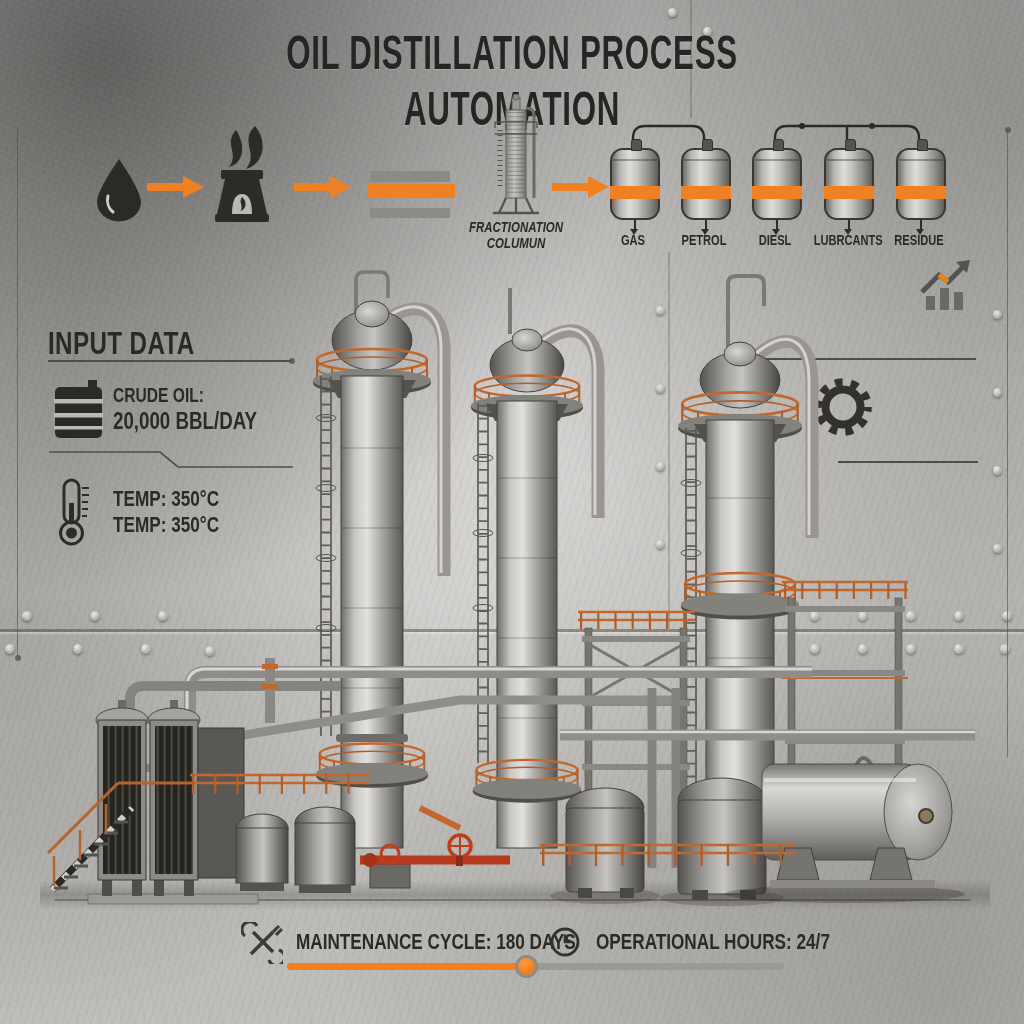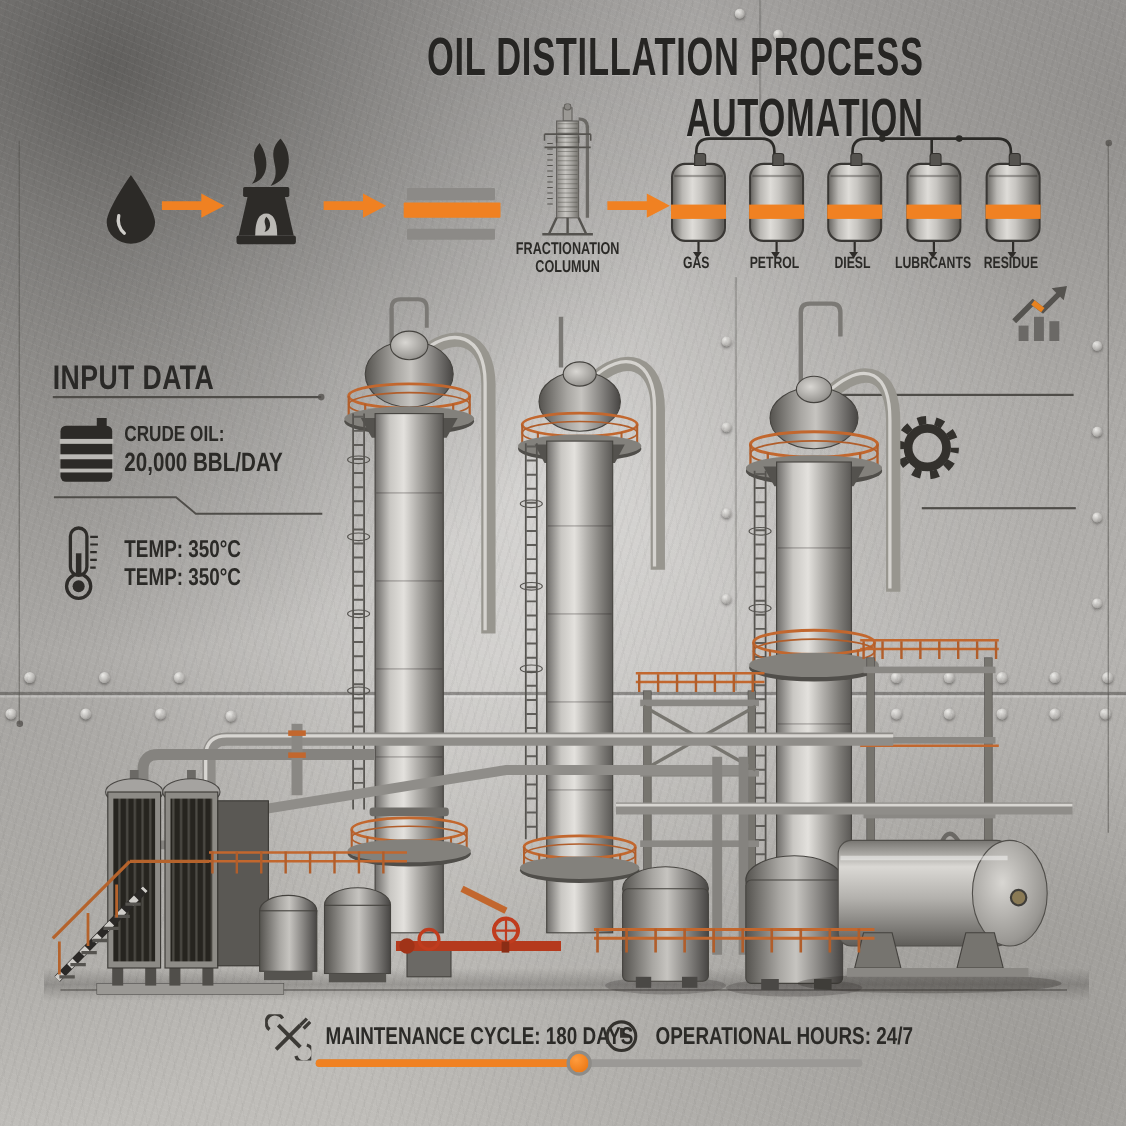--- a/index.html
+++ b/index.html
@@ -25,21 +25,21 @@
   .seam-v{width:1.6px;background:rgba(52,50,47,.22);}
   .rivet{position:absolute;border-radius:50%;
     background:radial-gradient(circle at 35% 28%, #ecebe8, #b9b7b4 55%, #7f7d7a 100%);
     box-shadow:0 1.5px 2.5px rgba(40,38,35,.45);}
   .ruleline{background:#55534f;opacity:.65;}
   .ruledot{width:6px;height:6px;border-radius:50%;background:#55534f;opacity:.8;}
 
   
   .cond{font-weight:bold;white-space:nowrap;transform:scaleX(.78);transform-origin:0 50%;color:#2b2a27;}
   .cond-c{font-weight:bold;white-space:nowrap;transform:scaleX(.74);transform-origin:50% 50%;color:#2b2a27;text-align:center;}
-  #title-wrap{left:0;right:0;top:24px;text-align:right;}
+  #title-wrap{left:0;right:0;top:24px;text-align:center;}
   #title{display:inline-block;font-size:49px;font-weight:bold;letter-spacing:1px;
          transform:scaleX(.64);color:#262523;text-shadow:0 1px 0 rgba(255,255,255,.18);}
   .h2{font-size:31px;letter-spacing:.5px;color:#2a2927;}
 
   
   .tank{position:absolute;width:46px;height:68px;border:2px solid #3a3835;border-radius:13px;
     background:linear-gradient(90deg,#6f6d69 0%,#b9b7b3 18%,#dedcd8 38%,#c7c5c1 55%,#908e8a 80%,#605e5a 100%);}
   .tank .weld{position:absolute;left:3%;right:3%;top:9px;height:1.5px;background:rgba(40,38,35,.35);}
   .tank .band{position:absolute;left:-2px;right:-2px;top:36px;height:13px;background:#f08122;}
   .tank .nozzle{position:absolute;left:50%;top:-11px;width:9px;height:10px;margin-left:-4.5px;
@@ -149,21 +149,21 @@
   <rect x="30" y="4" width="8" height="12" fill="#9b9995" stroke="#63615d"></rect>
   <circle cx="34" cy="3" r="3" fill="#8a8884" stroke="#63615d"></circle>
   <rect x="24" y="16" width="20" height="88" fill="url(#colG)" stroke="#63615d"></rect>
   <line x1="34" y1="18" x2="34" y2="102" stroke="rgba(58,56,52,.35)" stroke-width="18" stroke-dasharray="1 3.2"></line>
   <path d="M13 28 H55 M13 40 H55" stroke="#55534f" stroke-width="1.6"></path>
   <path d="M13 28 V34 M24 30 V36 M44 30 V36 M55 28 V34" stroke="#55534f" stroke-width="1.4"></path>
   <line x1="18" y1="36" x2="18" y2="96" stroke="#55534f" stroke-width="5" stroke-dasharray="1 4"></line>
   <path d="M24 104 L17 119 M44 104 L51 119 M34 104 V119" stroke="#55534f" stroke-width="2.2"></path>
   <line x1="11" y1="119" x2="57" y2="119" stroke="#55534f" stroke-width="2.4"></line>
 </svg>
-<div class="abs" style="left:446px;top:219px;width:140px;">
+<div class="abs" style="left:446px;top:219px;width:140px;font-style:italic;">
   <div class="cond-c" style="font-size:15.5px;line-height:16px;">FRACTIONATION</div>
   <div class="cond-c" style="font-size:15.5px;line-height:16px;">COLUMUN</div>
 </div>
 
 <svg class="abs" style="left:552px;top:175px;" width="58" height="24" viewBox="0 0 58 24">
   <path d="M0 8 H36 V1 L57 12 L36 23 V16 H0 Z" fill="#f08122"></path>
 </svg>
 
 <svg class="abs" style="left:600px;top:114px;" width="360" height="46" viewBox="0 0 360 46">
   <path d="M33 36 V24 Q33 12 45 12 H92 Q104 12 104 24 V36" fill="none" stroke="#2b2a27" stroke-width="2.4"></path>

